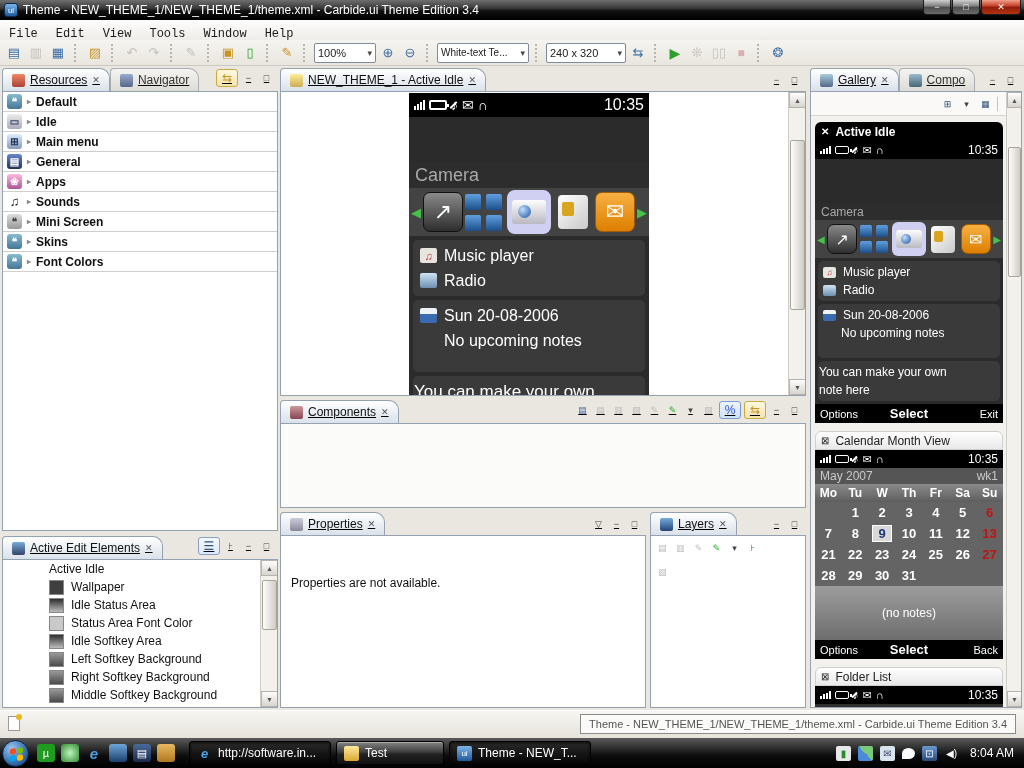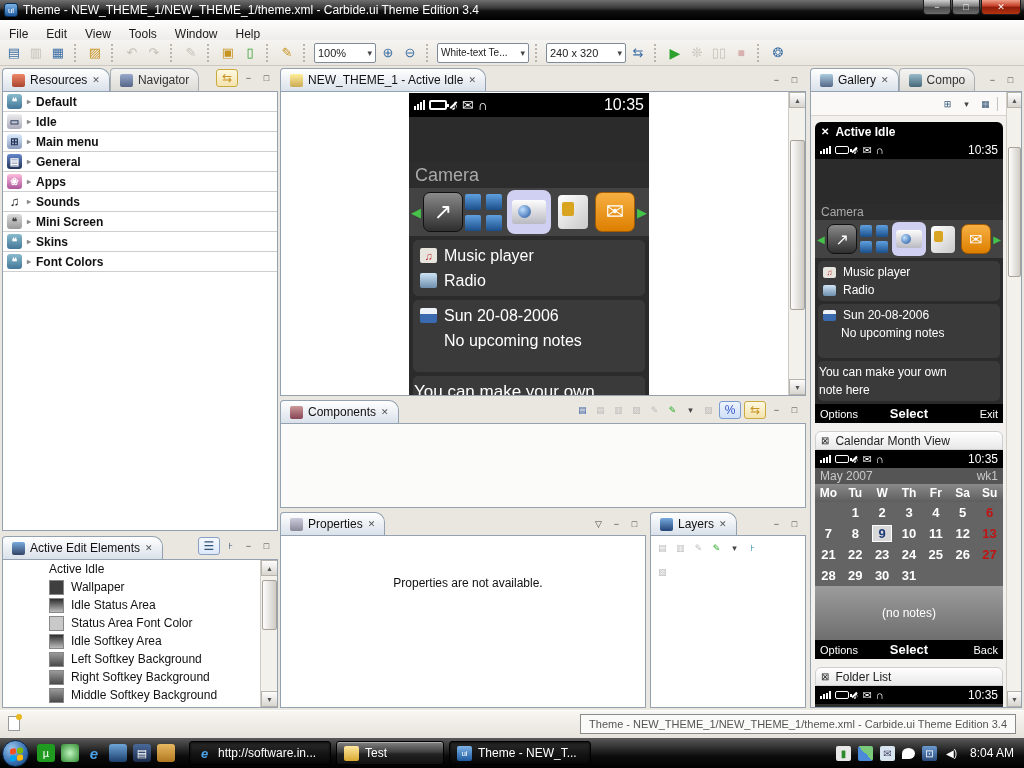--- a/index.html
+++ b/index.html
@@ -15,41 +15,41 @@
     color:#fff; font-size:8px; display:flex; align-items:center; justify-content:center; margin-right:5px; border:1px solid #0a2d55;}
   .win-buttons { position:absolute; right:3px; top:0; display:flex; gap:1px; }
   .win-btn { width:28px; height:15px; border:1px solid #1c1c1c; border-top:none; border-radius:0 0 4px 4px;
     background:linear-gradient(#cfcfcf,#7c7c7c 45%,#4a4a4a 50%,#6b6b6b); color:#fff; font-size:9px;
     display:flex; align-items:center; justify-content:center; }
   .win-btn.close { width:40px; background:linear-gradient(#f0a08a,#c33b23 45%,#8c1d0c 50%,#b5330f); }
 
   
   .menubar { position:absolute; left:0; top:20px; width:1024px; height:29px;
     background:linear-gradient(#fdfdfd,#e9e6e1); border-bottom:1px solid #c9c5bd;
-    display:flex; align-items:flex-end; font-size:12px; color:#1a1a1a; }
+    display:flex; align-items:flex-end; font-size:12px; color:#1a1a1a;font-family:Liberation Mono, monospace; }
   .menu-item { padding:0 9px; height:100%; display:flex; align-items:center; }
 
   
   .toolbar { position:absolute; left:0; top:40px; width:1024px; height:26px;
     background:linear-gradient(#f6f4f0,#e9e6df); border-bottom:1px solid #cdc9c1;
     display:flex; align-items:center; padding:0 4px; gap:2px; }
   .tb-sep { width:5px; height:18px; border-left:2px dotted #b9b5ad; margin:0 4px; }
   .tb-ico { width:20px; height:20px; display:flex; align-items:center; justify-content:center;
     font-size:13px; color:#555; border-radius:3px; }
   .tb-ico.c-blue { color:#3a6ea5; } .tb-ico.c-gold { color:#c79321; } .tb-ico.c-green { color:#2f9e2f; }
   .tb-ico.disabled { color:#c4c1ba; }
   .combo { height:20px; border:1px solid #7f8b98; border-radius:2px; background:#fff;
     display:flex; align-items:center; font-size:11px; color:#222; padding:0 3px; gap:4px; }
   .combo .caret { font-size:9px; color:#444; margin-left:auto; }
   .play-ico { color:#2ca02c; font-size:14px; }
   .stop-ico { color:#d8b0b0; font-size:12px; }
 
   
   .panel { position:absolute; }
-  .tabrow { height:23px; display:flex; align-items:flex-end; position:relative; }
+  .tabrow { height:23px; display:flex; align-items:flex-end; position:relative;text-decoration:underline; }
   .tab { height:23px; display:flex; align-items:center; gap:5px; padding:0 9px;
     border:1px solid #93a1b1; border-bottom:none; border-radius:4px 10px 0 0;
     background:linear-gradient(#ffffff,#d9e1ea); font-size:12px; color:#111; }
   .tab.inactive { background:linear-gradient(#f4f4f2,#dddbd5); color:#333; border-color:#a9aeb5; }
   .tab-ico { width:13px; height:13px; border-radius:2px; display:inline-block; }
   .tab-close { font-size:9px; color:#555; }
   .panel-body { border:1px solid #93a1b1; background:#fff; position:relative; overflow:hidden; }
   .pan-btns { margin-left:auto; display:flex; align-items:center; gap:3px; padding:0 4px 4px 0; }
   .pbtn { min-width:15px; height:14px; font-size:9px; color:#444; display:flex; align-items:center; justify-content:center; }
   .pbtn.boxed { border:1px solid #caa93f; background:linear-gradient(#fff8e2,#f3e3ae); border-radius:3px; width:22px; height:18px; color:#c79321; font-size:12px; }
@@ -451,21 +451,21 @@
         <span class="pbtn" style="color:#bbb">▧</span>
         <span class="pbtn boxed" style="border-color:#7a9bd0;background:linear-gradient(#eef4ff,#cfe0f8);color:#35c">%</span>
         <span class="pbtn boxed">⇆</span>
         <span class="pbtn">−</span>
         <span class="pbtn">□</span>
       </div>
     </div>
     <div class="panel-body comp-body" style="height:85px;"></div>
   </div>
 
-  <div class="panel" style="left:280px; top:512px; width:366px;text-align:center;">
+  <div class="panel" style="left:280px; top:512px; width:366px;">
     <div class="tabrow">
       <div class="tab">
         <span class="tab-ico" style="background:linear-gradient(#ccd,#889)"></span>
         <span>Properties</span>
         <span class="tab-close">✕</span>
       </div>
       <div class="pan-btns">
         <span class="pbtn">▽</span>
         <span class="pbtn">−</span>
         <span class="pbtn">□</span>

